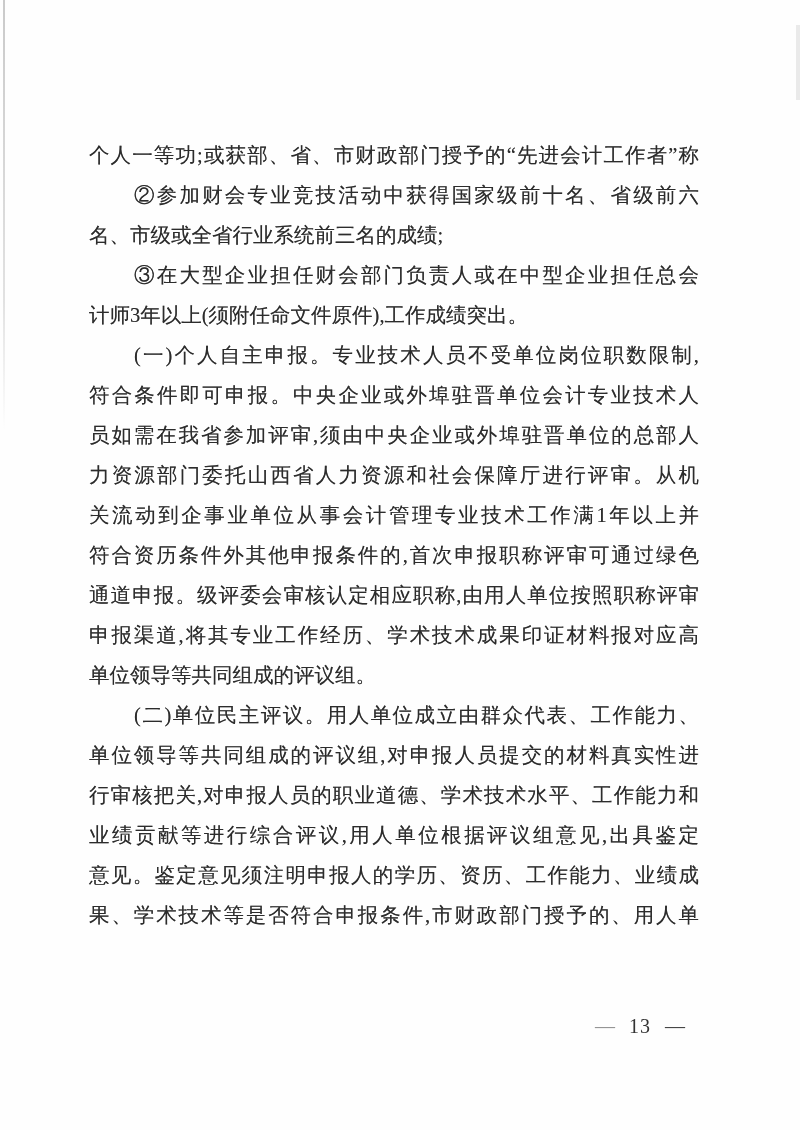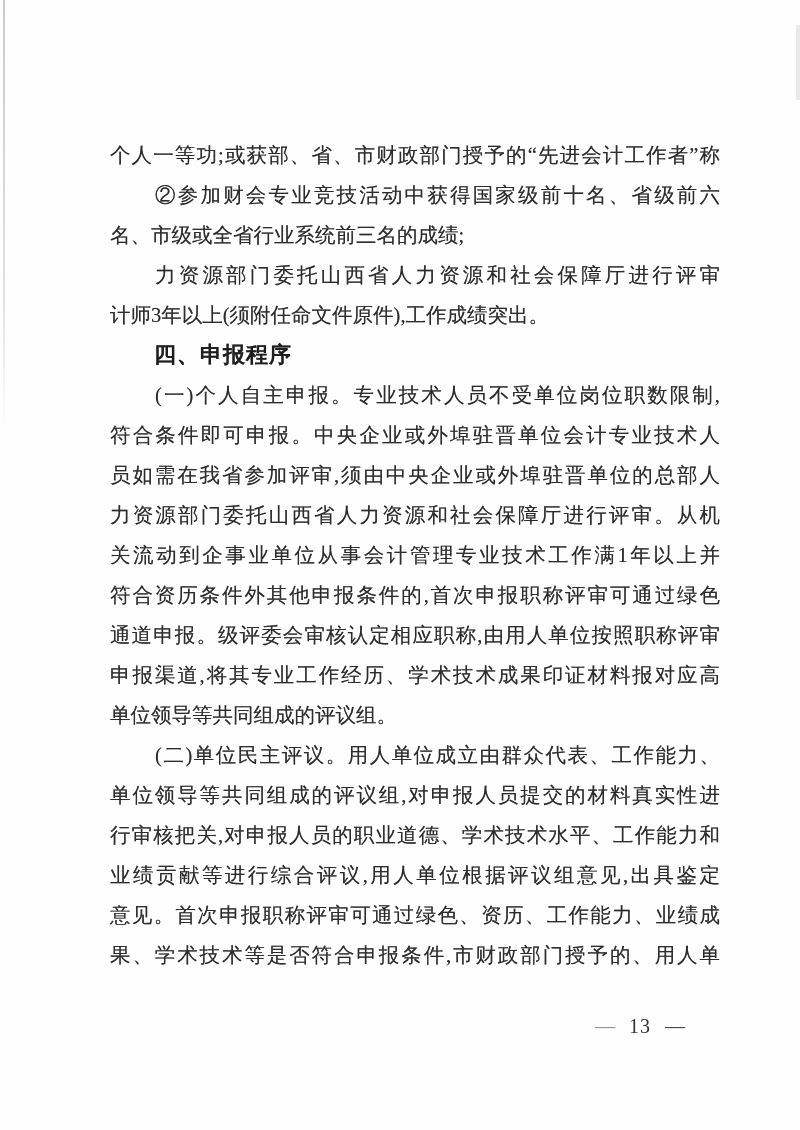--- a/index.html
+++ b/index.html
@@ -33,21 +33,21 @@
     position: absolute;
     right: 0;
     top: 25px;
     width: 4px;
     height: 75px;
     background: #eaeaea;
   }
   
   .textblock {
     position: absolute;
-    left: 110px;
+    left: 89px;
     top: 135px;
     width: 610px;
     color: #2c2c2c;
     font-size: 20.5px;
     text-shadow: 0 0 0.6px rgba(45,45,45,0.55);
   }
   .line {
     height: 40px;
     line-height: 40px;
     white-space: nowrap;
@@ -94,37 +94,36 @@
 
 <div class="page">
 
   <div class="scan-line-left"></div>
   <div class="scan-smudge-right"></div>
 
   <div class="textblock">
     <div class="line j">个人一等功;或获部、省、市财政部门授予的“先进会计工作者”称</div>
     <div class="line j in">②参加财会专业竞技活动中获得国家级前十名、省级前六</div>
     <div class="line">名、市级或全省行业系统前三名的成绩;</div>
-    <div class="line j in">力资源部门委托山西省人力资源和社会保障厅进行评审</div>
+    <div class="line j in">③在大型企业担任财会部门负责人或在中型企业担任总会</div>
     <div class="line">计师3年以上(须附任命文件原件),工作成绩突出。</div>
-    <div class="line heading">四、申报程序</div>
     <div class="line j in">(一)个人自主申报。专业技术人员不受单位岗位职数限制,</div>
     <div class="line j">符合条件即可申报。中央企业或外埠驻晋单位会计专业技术人</div>
     <div class="line j">员如需在我省参加评审,须由中央企业或外埠驻晋单位的总部人</div>
     <div class="line j">力资源部门委托山西省人力资源和社会保障厅进行评审。从机</div>
     <div class="line j">关流动到企事业单位从事会计管理专业技术工作满1年以上并</div>
     <div class="line j">符合资历条件外其他申报条件的,首次申报职称评审可通过绿色</div>
     <div class="line j">通道申报。级评委会审核认定相应职称,由用人单位按照职称评审</div>
     <div class="line j">申报渠道,将其专业工作经历、学术技术成果印证材料报对应高</div>
     <div class="line">单位领导等共同组成的评议组。</div>
     <div class="line j in">(二)单位民主评议。用人单位成立由群众代表、工作能力、</div>
     <div class="line j">单位领导等共同组成的评议组,对申报人员提交的材料真实性进</div>
     <div class="line j">行审核把关,对申报人员的职业道德、学术技术水平、工作能力和</div>
     <div class="line j">业绩贡献等进行综合评议,用人单位根据评议组意见,出具鉴定</div>
-    <div class="line j">意见。首次申报职称评审可通过绿色、资历、工作能力、业绩成</div>
+    <div class="line j">意见。鉴定意见须注明申报人的学历、资历、工作能力、业绩成</div>
     <div class="line j">果、学术技术等是否符合申报条件,市财政部门授予的、用人单</div>
   </div>
 
   <div class="footer">
     <span class="dash-left">—</span>
     <span class="num">13</span>
     <span class="dash-right">—</span>
   </div>
 
 </div>

